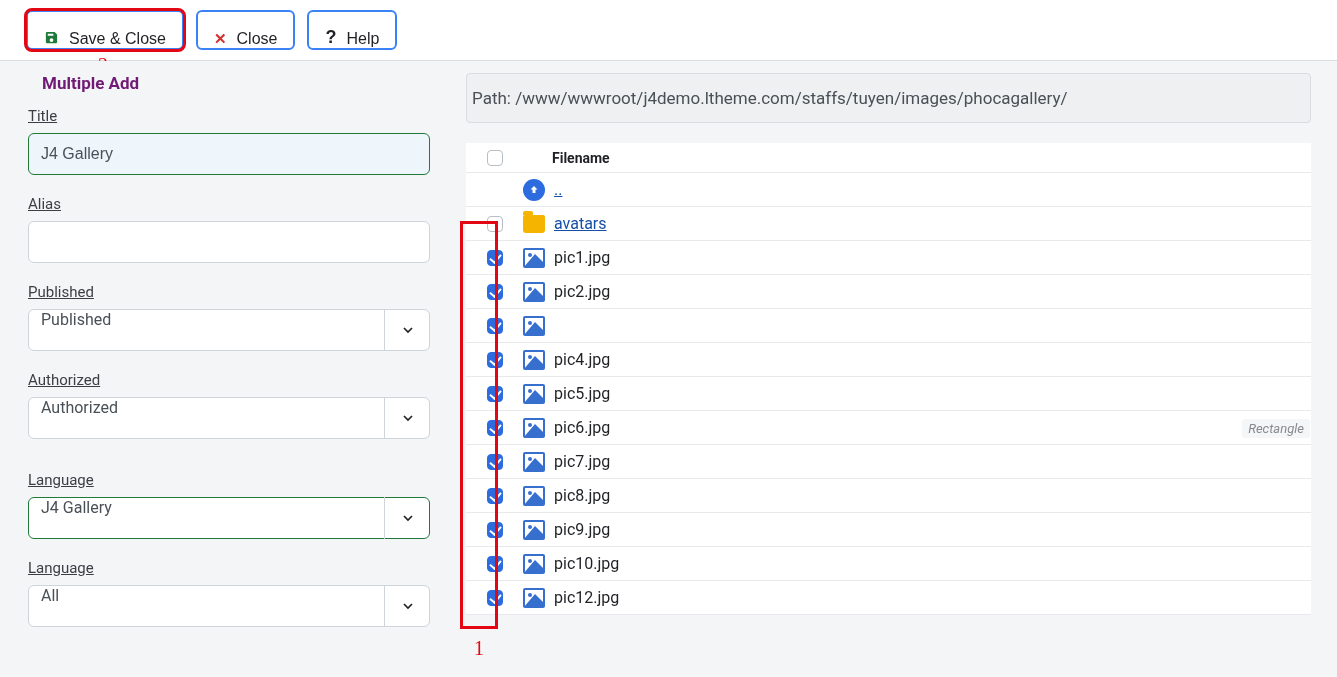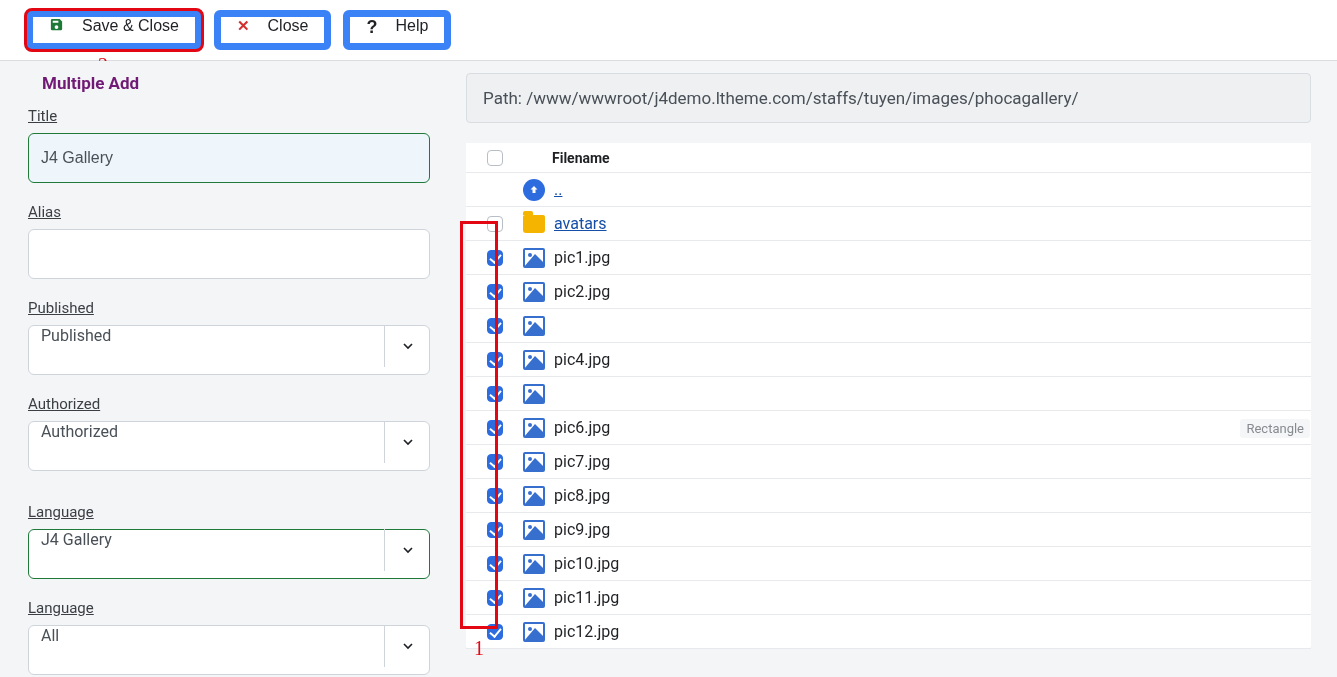--- a/index.html
+++ b/index.html
@@ -14,25 +14,25 @@
   .toolbar {
     display: flex;
     align-items: center;
     padding: 10px 26px;
     border-bottom: 1px solid #dbdde0;
     background: #fff;
     position: relative;
   }
   .btn {
     display: inline-flex;
-    align-items: flex-start;
-    gap: 18px;
+    align-items: flex-end;
+    gap: 10px;
     height: 40px;
     padding: 0 16px;
-    border: 7px solid #3b82f6;
+    border: 2px solid #3b82f6;
     border-radius: 6px;
     background: #fff;
     cursor: pointer;
     font-size: 16px;
     color: #1f2125;
   }
   .btn + .btn { margin-left: 12px; }
   .btn-help { margin-left: auto; }
   .save-highlight {
     outline: 3px solid #e30613;
@@ -50,20 +50,21 @@
   .ann-2 { left: 98px; top: 54px; }
   .rectangle-tooltip {
     position: absolute;
     right: 27px;
     top: 358px;
     font-size: 13px;
     color: #878b90;
     background: #f5f6f7;
     padding: 2px 6px;
     border-radius: 3px;
+    font-style: italic;
   }
 
   
   .main {
     display: flex;
     background: #f3f5f7;
     padding-top: 12px;
     position: relative;
     min-height: 620px;
   }
@@ -81,21 +82,21 @@
   .field { margin-bottom: 20px; }
   .field-label {
     display: block;
     font-size: 15px;
     color: #3b3f44;
     margin-bottom: 8px;
     text-decoration: underline;
   }
   .input, .select {
     width: 100%;
-    height: 50px;
+    height: 42px;
     padding: 0 12px;
     border: 1px solid #ced4da;
     border-radius: 6px;
     background: #fff;
     font-size: 16px;
     color: #495057;
   }
   .input.title-input {
     border: 1px solid #1f7a3a;
     background: #eef6fb;
@@ -124,21 +125,21 @@
 
   
   .filepanel {
     flex: 1;
     padding: 0 26px 0 22px;
   }
   .pathbar {
     background: #eef0f2;
     border: 1px solid #d9dde1;
     border-radius: 4px;
-    padding: 14px 16px;
+    padding: 14px 5px;
     font-size: 17px;
     color: #495057;
     margin-bottom: 0;
   }
   .file-table {
     background: #fff;
     border-radius: 0 0 4px 4px;
   }
   .file-head, .file-row {
     display: grid;
@@ -373,20 +374,21 @@
             </div>
             <div class="col-filename">pic4.jpg</div>
           </div>
           <div class="file-row">
             <div class="col-check">
               <input type="checkbox" class="cb" checked="" style="">
             </div>
             <div class="col-icon">
               <span class="img-icon"></span>
             </div>
+            <div class="col-filename">pic5.jpg</div>
           </div>
           <div class="file-row">
             <div class="col-check">
               <input type="checkbox" class="cb" checked="" style="">
             </div>
             <div class="col-icon">
               <span class="img-icon"></span>
             </div>
             <div class="col-filename">pic6.jpg</div>
           </div>
@@ -418,29 +420,20 @@
             <div class="col-filename">pic9.jpg</div>
           </div>
           <div class="file-row">
             <div class="col-check">
               <input type="checkbox" class="cb" checked="" style="">
             </div>
             <div class="col-icon">
               <span class="img-icon"></span>
             </div>
             <div class="col-filename">pic10.jpg</div>
-          </div>
-          <div class="file-row">
-            <div class="col-check">
-              <input type="checkbox" class="cb" checked="" style="">
-            </div>
-            <div class="col-icon">
-              <span class="img-icon"></span>
-            </div>
-            <div class="col-filename">pic11.jpg</div>
           </div>
           <div class="file-row">
             <div class="col-check">
               <input type="checkbox" class="cb" checked="" style="">
             </div>
             <div class="col-icon">
               <span class="img-icon"></span>
             </div>
             <div class="col-filename">pic12.jpg</div>
           </div>

